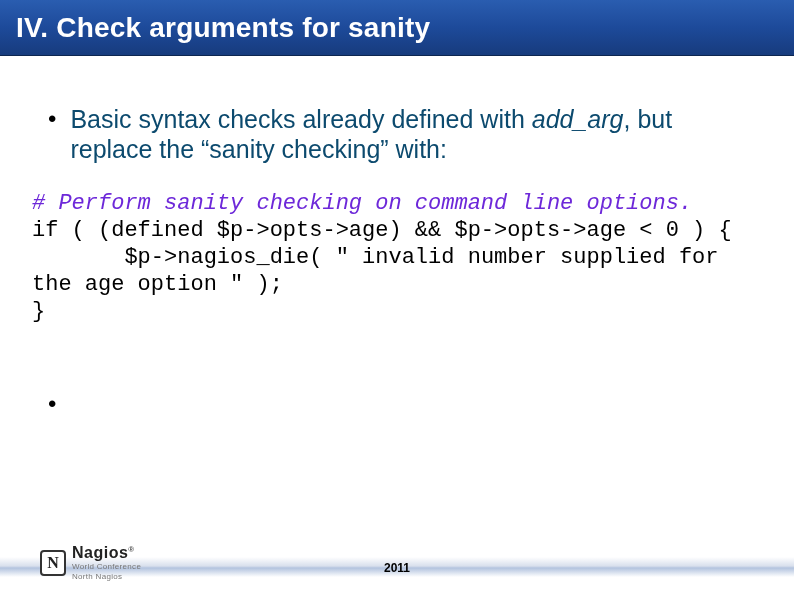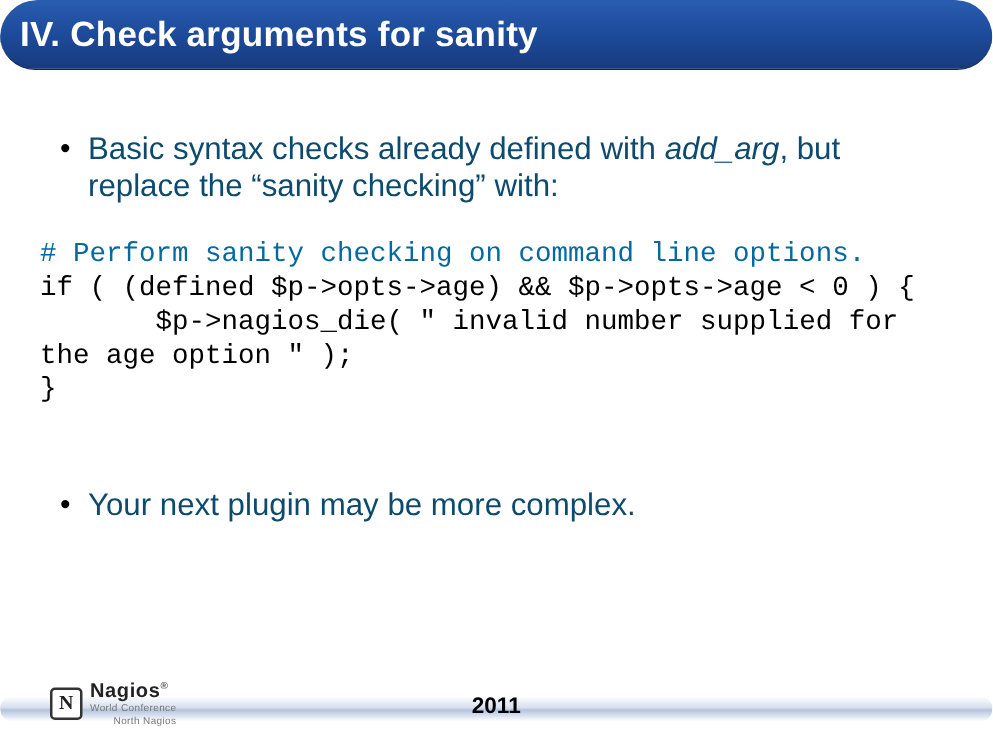--- a/index.html
+++ b/index.html
@@ -1,15 +1,15 @@
 <!DOCTYPE html>
 <html><head>
 <meta charset="utf-8">
 <style>
-  * { margin: 0; padding: 0; box-sizing: border-box; border-radius: 30px; }
+  * { margin: 0; padding: 0; box-sizing: border-box; }
   html, body { width: 794px; height: 595px; font-family: Arial, Helvetica, sans-serif; background: #fff; overflow: hidden; }
   .slide { width: 794px; height: 595px; position: relative; background: #fff; }
   .title-bar {
     width: 100%;
     height: 56px;
     background: linear-gradient(to bottom, #2a5db0 0%, #1d4a9a 50%, #173b7d 100%);
     border-bottom: 1px solid #0d2650;
     display: flex;
     align-items: center;
     padding-left: 16px;
@@ -42,21 +42,21 @@
   .italic { font-style: italic; }
   .code-block {
     margin: 10px 0 0 -6px;
     font-family: "Courier New", Courier, monospace;
     font-size: 22px;
     line-height: 27px;
     color: #000;
     white-space: pre-wrap;
     word-wrap: break-word;
   }
-  .code-comment { color: #0369a1; }
+  .code-comment { font-style: italic; color: #6d28d9; }
   .second-bullet-wrap { margin-top: 64px; }
   .footer {
     position: absolute;
     left: 0;
     bottom: 0;
     width: 100%;
     height: 56px;
   }
   .footer-band {
     position: absolute;
@@ -65,21 +65,21 @@
     width: 100%;
     height: 20px;
     background: linear-gradient(to bottom, #fff 0%, #cfd8e8 45%, #9fb4d6 55%, #fff 100%);
     opacity: 0.8;
   }
   .footer-year {
     position: absolute;
     bottom: 20px;
     left: 50%;
     transform: translateX(-50%);
-    font-size: 18px;
+    font-size: 12px;
     font-weight: bold;
     color: #000;
   }
   .logo {
     position: absolute;
     left: 40px;
     bottom: 14px;
     display: flex;
     align-items: center;
     gap: 6px;
@@ -120,21 +120,20 @@
   .logo-text .reg {
     font-size: 8px;
     vertical-align: super;
     color: #555;
   }
   .logo-text .sub {
     font-size: 8px;
     color: #777;
     margin-top: 2px;
     letter-spacing: 0.3px;
-    text-align: right;
   }
 </style>
 </head>
 <body>
 
 <div class="slide">
 
   <div class="title-bar">
     <h1>IV. Check arguments for sanity</h1>
   </div>
@@ -148,21 +147,20 @@
       </span>
     </div>
 
     <div class="code-block"><span class="code-comment"># Perform sanity checking on command line options.</span>
 <span>if ( (defined $p-&gt;opts-&gt;age) &amp;&amp; $p-&gt;opts-&gt;age &lt; 0 ) {</span>
 <span>       $p-&gt;nagios_die( " invalid number supplied for the age option " );</span>
 <span>}</span></div>
 
     <div class="bullet second-bullet-wrap">
       <span class="dot">•</span>
-      <span class="text">Your next plugin may be more complex.</span>
     </div>
 
   </div>
 
   <div class="footer">
     <div class="footer-band"></div>
     <div class="logo">
       <div class="logo-mark">
         <div class="outer"></div>
         <div class="n">N</div>

